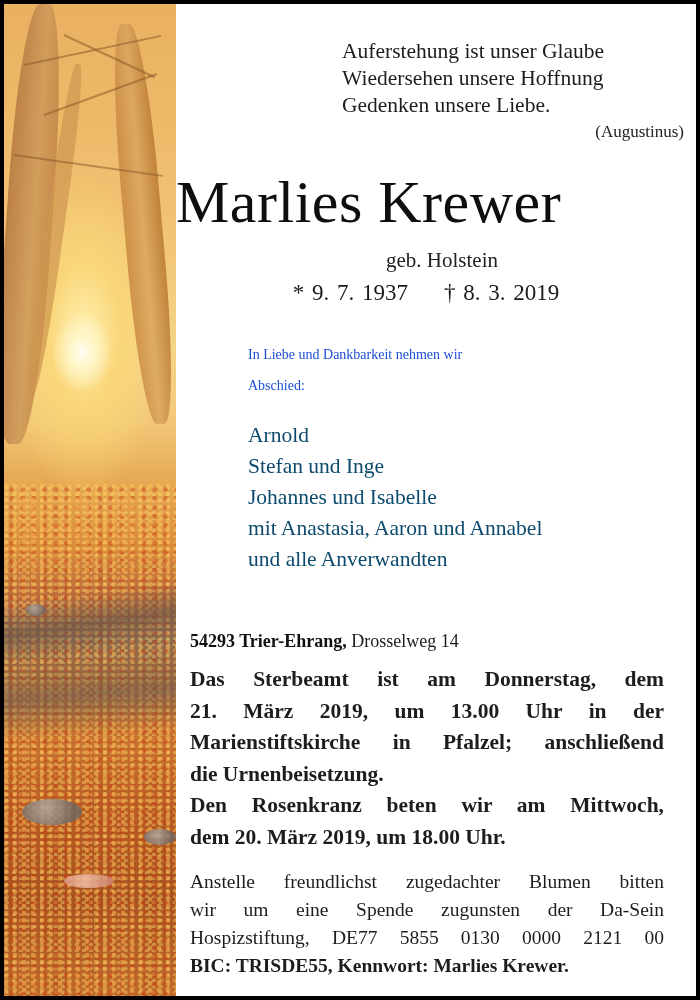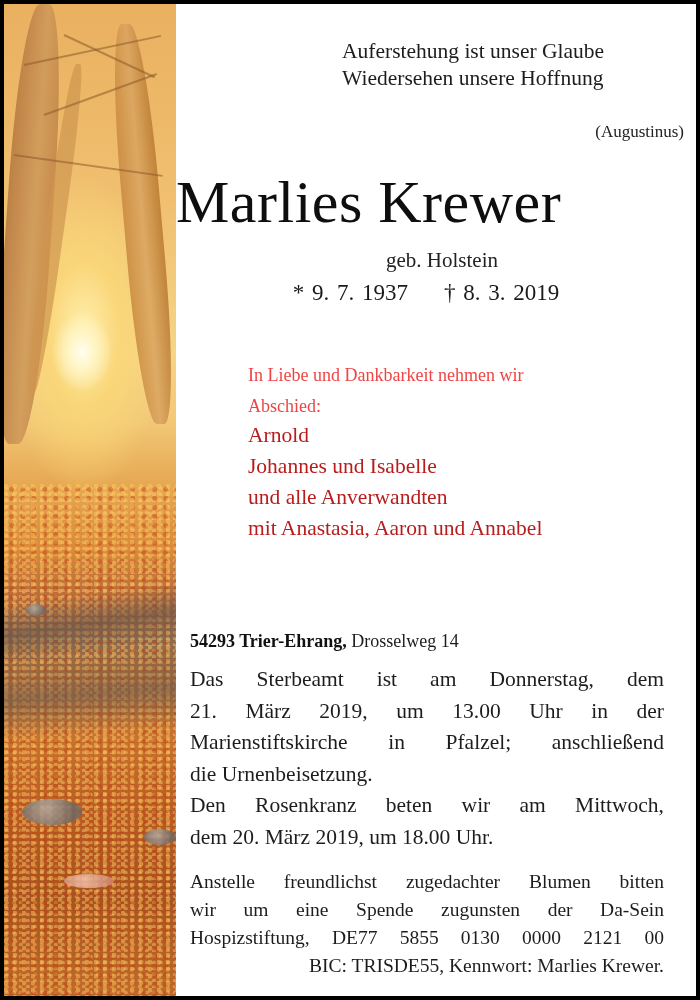--- a/index.html
+++ b/index.html
@@ -57,45 +57,45 @@
       font-size: 21px; color: #222; padding-left: 16px;
     }
     .dates {
       position: absolute; left: 0; width: 500px; top: 276px; text-align: center;
       font-size: 23px; color: #1a1a1a; word-spacing: 2px;
     }
     .dates span { display: inline-block; }
     .dates .gap { width: 36px; }
     .intro {
       position: absolute; left: 72px; top: 336px; width: 430px;
-      font-size: 18px; line-height: 30.5px; color: #ef4444; margin-top: 20px;
+      font-size: 14px; line-height: 30.5px; color: #1d4ed8;
     }
     .family {
       position: absolute; left: 72px; top: 416px; width: 430px;
-      font-size: 21.5px; line-height: 31px; color: #b91c1c;
+      font-size: 21.5px; line-height: 31px; color: #0c4a6e;
     }
     .family div { white-space: nowrap; }
     .address {
       position: absolute; left: 14px; top: 622px; width: 480px;
       font-size: 18px; line-height: 30px; color: #1d1d1d;
     }
     .address b { color: #111; }
     .service {
       position: absolute; left: 14px; top: 660px; width: 474px;
       font-size: 21.5px; line-height: 31.5px; color: #1d1d1d;
-      text-align: justify; text-align-last: left;
+      text-align: justify; text-align-last: left; font-weight: bold;
     }
     .service .jl { text-align: justify; text-align-last: justify; display: block; }
     .service .ll { display: block; text-align: center; }
     .donation {
       position: absolute; left: 14px; top: 864px; width: 474px;
       font-size: 19.5px; line-height: 28px; color: #1d1d1d;
     }
     .donation .jl { display: block; text-align: justify; text-align-last: justify; }
-    .donation .ll { display: block; text-align: right; }
+    .donation .ll { display: block; text-align: left; font-weight: bold; }
   </style>
 </head>
 <body>
 
 <div class="frame">
 
   <div class="photo">
     <div class="trunk t1"></div>
     <div class="trunk t3"></div>
     <div class="trunk t2"></div>
@@ -110,39 +110,41 @@
     <div class="rock" style="left:18px;top:795px;width:60px;height:26px;"></div>
     <div class="rock" style="left:140px;top:825px;width:32px;height:16px;"></div>
     <div class="rock" style="left:60px;top:870px;width:50px;height:14px;background:radial-gradient(circle at 40% 40%, #f3c0a8, #c8806a);"></div>
   </div>
 
   <div class="content">
 
     <div class="motto">
       <div>Auferstehung ist unser Glaube</div>
       <div>Wiedersehen unsere Hoffnung</div>
+      <div>Gedenken unsere Liebe.</div>
     </div>
     <div class="attribution">(Augustinus)</div>
 
     <div class="name">Marlies Krewer</div>
     <div class="maiden">geb. Holstein</div>
     <div class="dates">
       <span>* 9. 7. 1937</span><span class="gap"></span><span>† 8. 3. 2019</span>
     </div>
 
     <div class="intro">
       <div>In Liebe und Dankbarkeit nehmen wir</div>
       <div>Abschied:</div>
     </div>
 
     <div class="family">
       <div>Arnold</div>
+      <div>Stefan und Inge</div>
       <div>Johannes und Isabelle</div>
+      <div>mit Anastasia, Aaron und Annabel</div>
       <div>und alle Anverwandten</div>
-      <div>mit Anastasia, Aaron und Annabel</div>
     </div>
 
     <div class="address">
       <b>54293 Trier-Ehrang,</b>
       <span>Drosselweg 14</span>
     </div>
 
     <div class="service">
       <span class="jl">Das Sterbeamt ist am Donnerstag, dem</span>
       <span class="jl">21. März 2019, um 13.00 Uhr in der</span>

